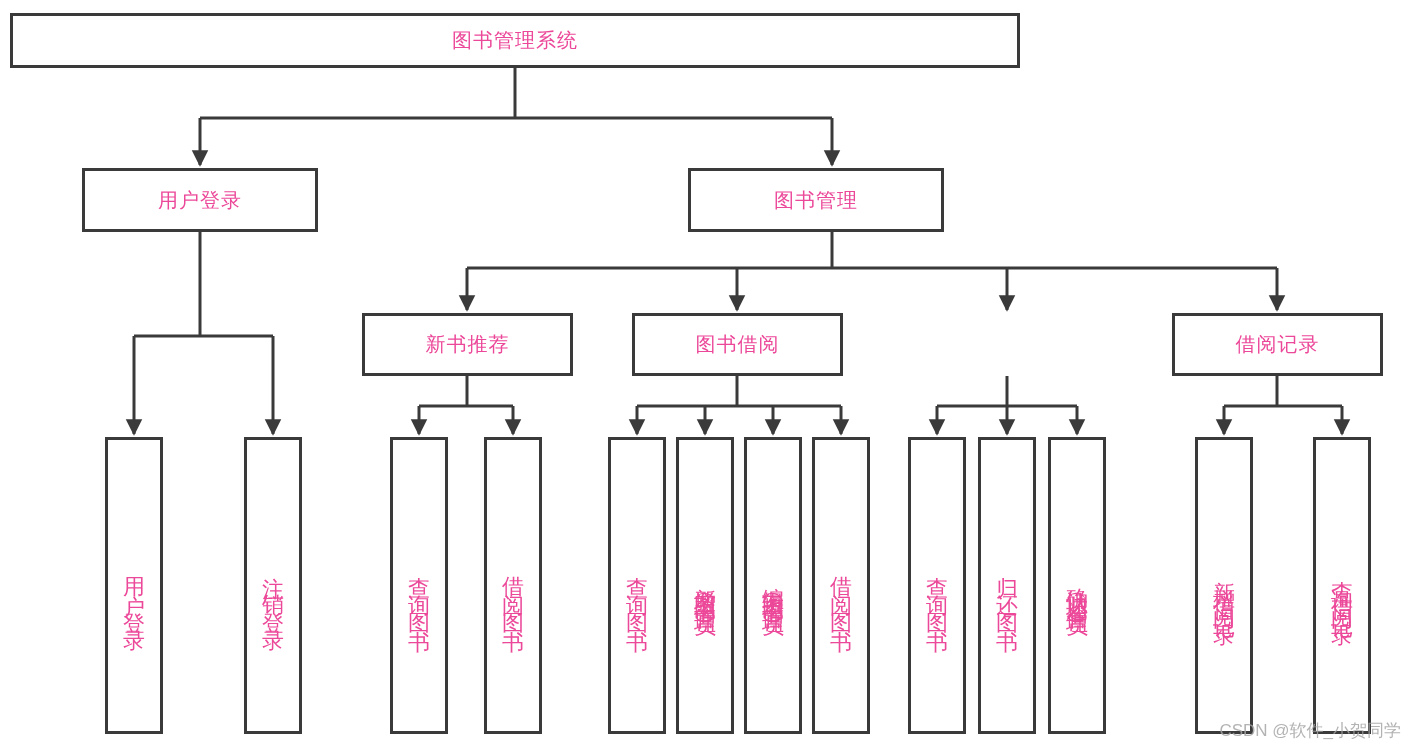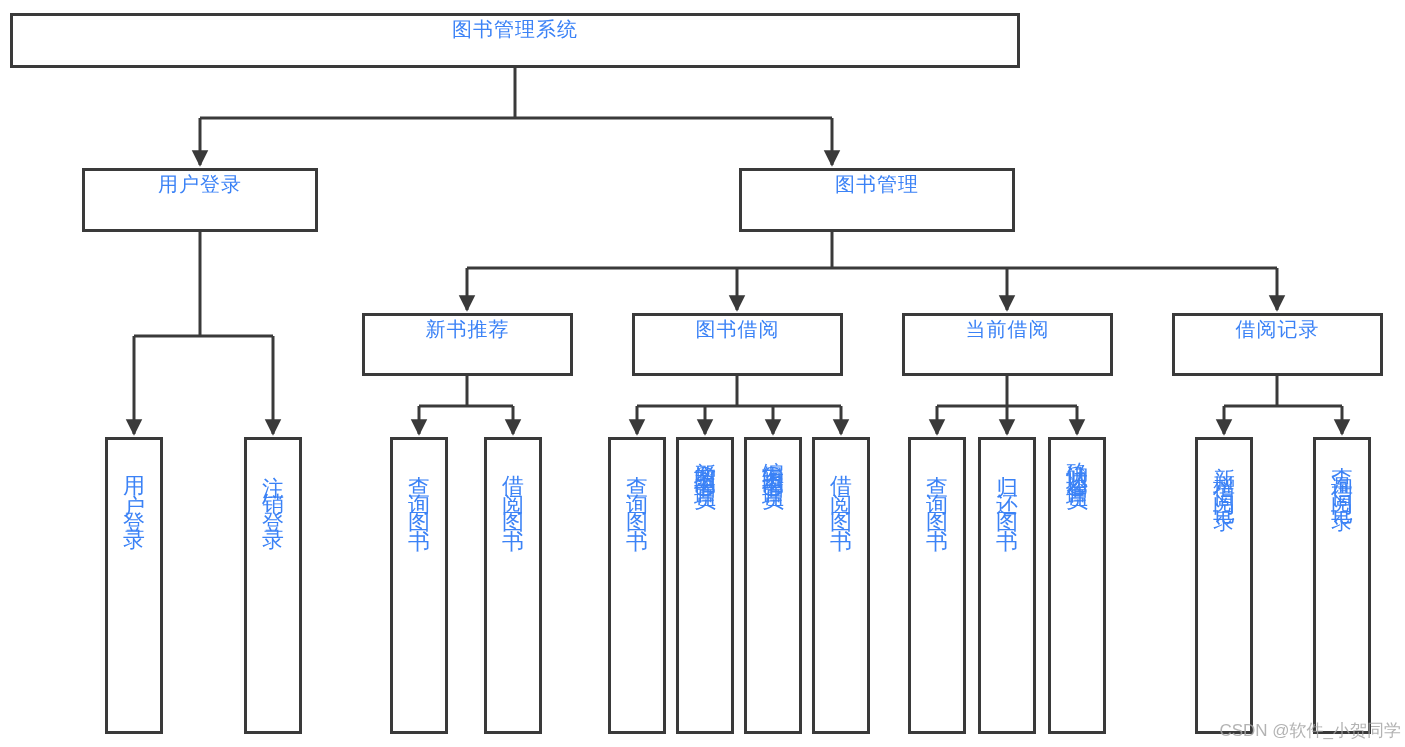--- a/index.html
+++ b/index.html
@@ -22,28 +22,29 @@
     width: 1405px;
     height: 747px;
     z-index: 1;
   }
   .node {
     position: absolute;
     box-sizing: border-box;
     border: 3px solid #3a3a3a;
     background: #ffffff;
     display: flex;
+    align-items: center;
     justify-content: center;
-    color: #3b82f6;
+    color: #ec4899;
     z-index: 2;
   }
   .h-node { font-size: 20px; letter-spacing: 1px; }
   .root    { left: 10px;  top: 13px;  width: 1010px; height: 55px; }
   .l2-a    { left: 82px;  top: 168px; width: 236px;  height: 64px; }
-  .l2-b    { left: 739px; top: 168px; width: 276px;  height: 64px; }
+  .l2-b    { left: 688px; top: 168px; width: 256px;  height: 64px; }
   .l3      { top: 313px;  height: 63px; width: 211px; }
   .l3-a    { left: 362px; }
   .l3-b    { left: 632px; }
   .l3-c    { left: 902px; }
   .l3-d    { left: 1172px; }
   .leaf {
     top: 437px;
     height: 297px;
     width: 58px;
     font-size: 22px;
@@ -150,23 +151,20 @@
   <div class="node h-node l2-b">
     <span>图书管理</span>
   </div>
 
   <div class="node h-node l3 l3-b">
     <span>图书借阅</span>
   </div>
   <div class="node h-node l3 l3-a">
     <span>新书推荐</span>
   </div>
-  <div class="node h-node l3 l3-c">
-    <span>当前借阅</span>
-  </div>
   <div class="node h-node l3 l3-d">
     <span>借阅记录</span>
   </div>
 
   <div class="node leaf ls-4 leaf-1">
     <span>用户登录</span>
   </div>
   <div class="node leaf ls-4 leaf-2">
     <span>注销登录</span>
   </div>

